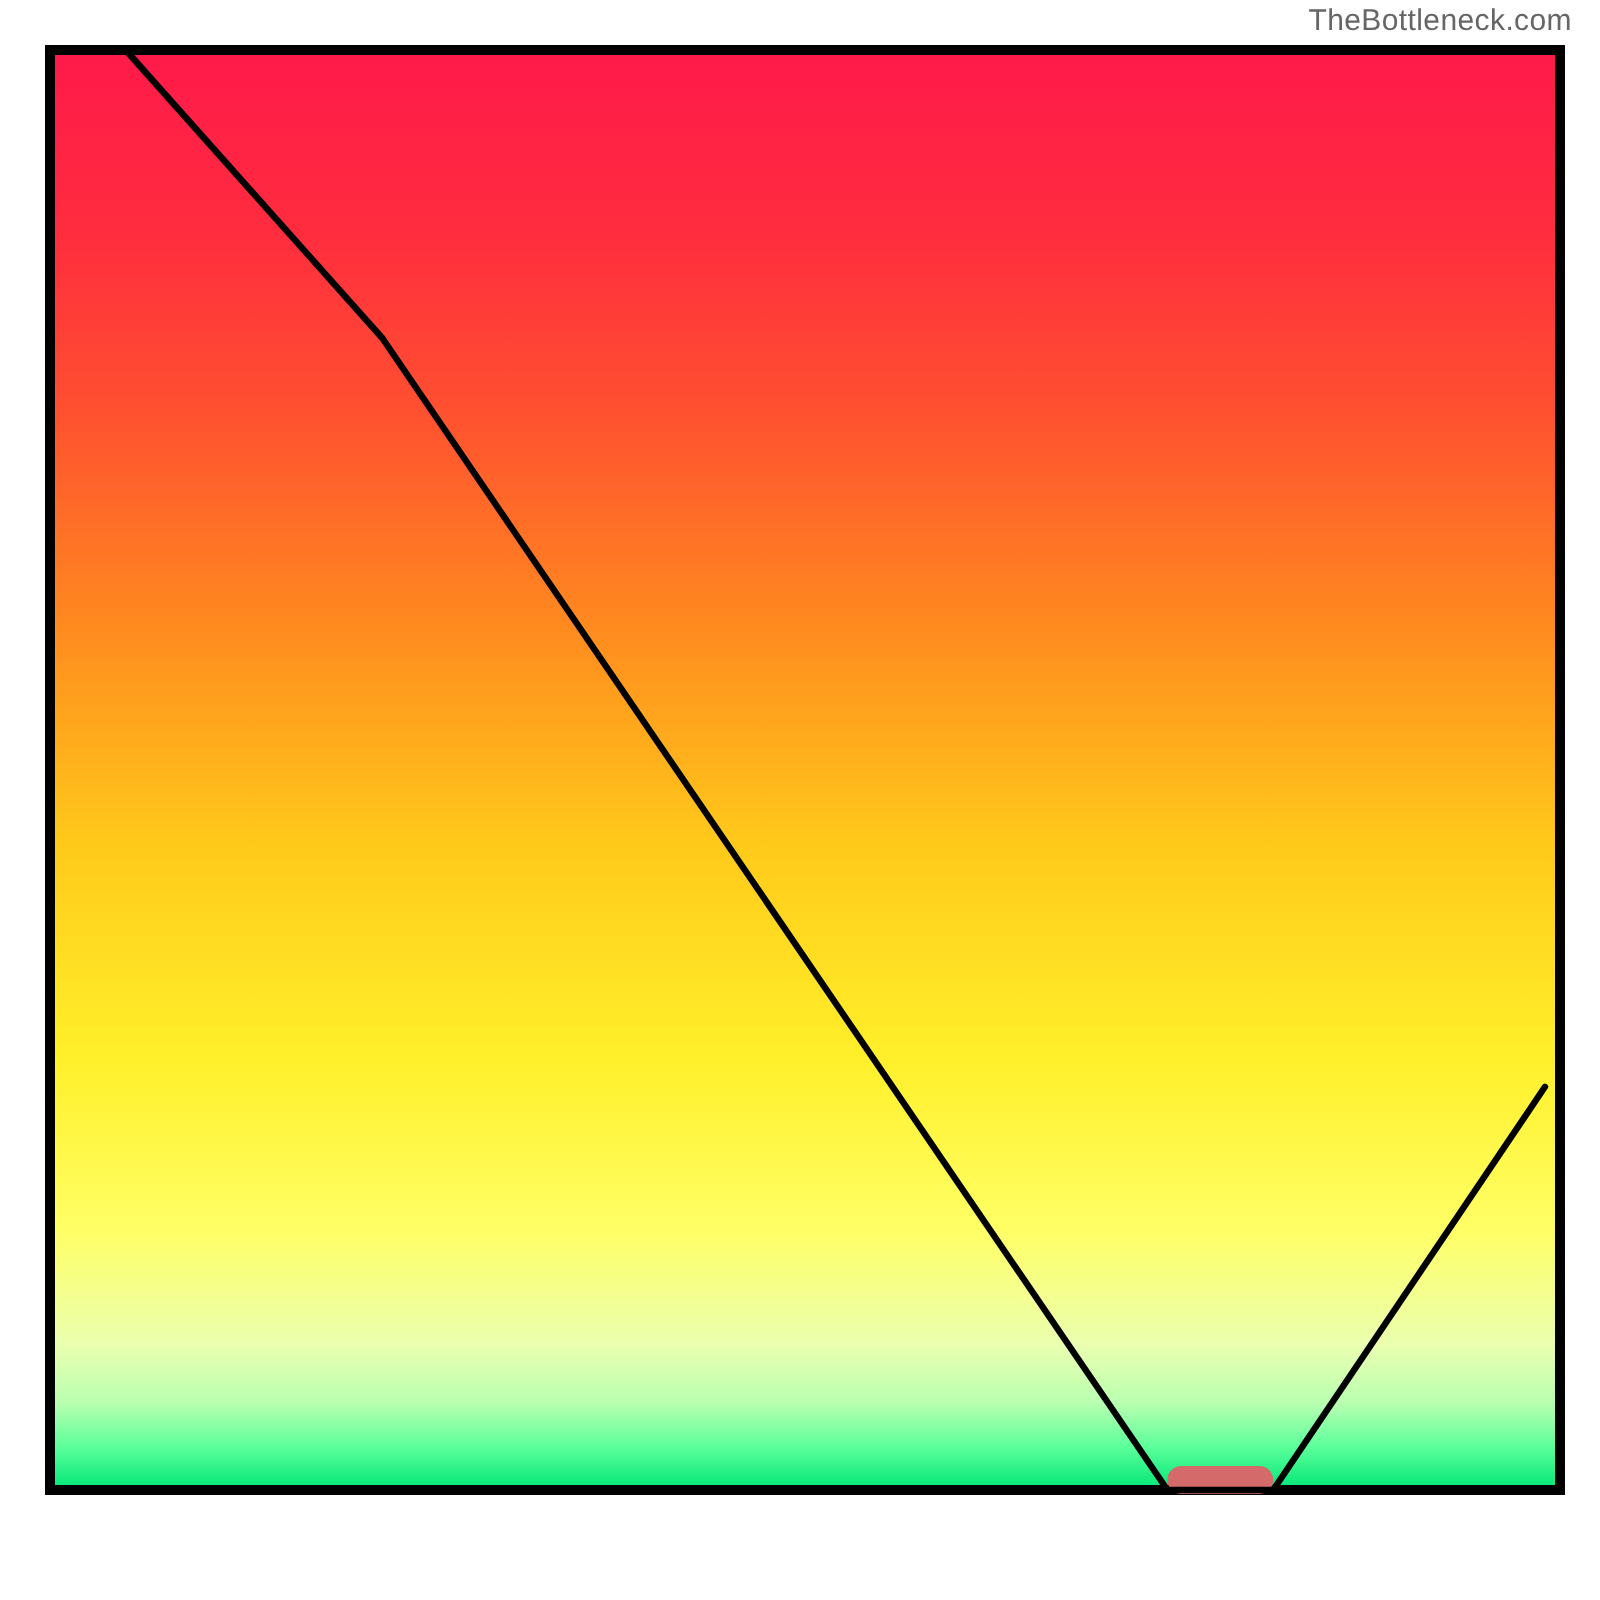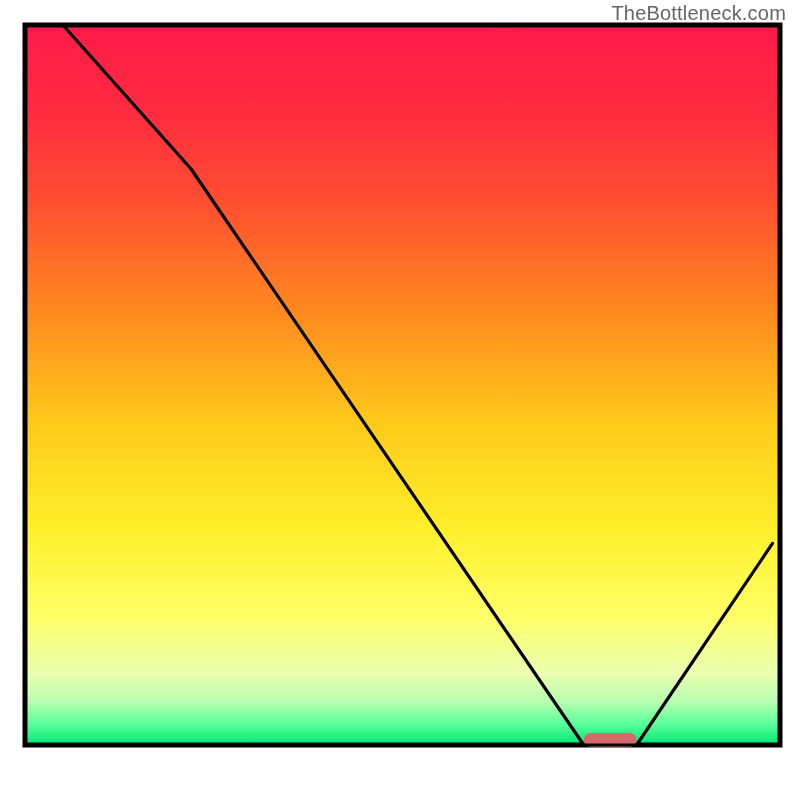--- a/index.html
+++ b/index.html
@@ -13,21 +13,21 @@
   }
   .container {
     width: 800px;
     height: 800px;
     position: relative;
   }
   .watermark {
     position: absolute;
     top: 2px;
     right: 14px;
-    font-size: 20px;
+    font-size: 15px;
     color: #666;
     font-family: Arial, sans-serif;
     letter-spacing: 0.2px;
     z-index: 10;
   }
   svg {
     display: block;
   }
 </style>
 </head>

